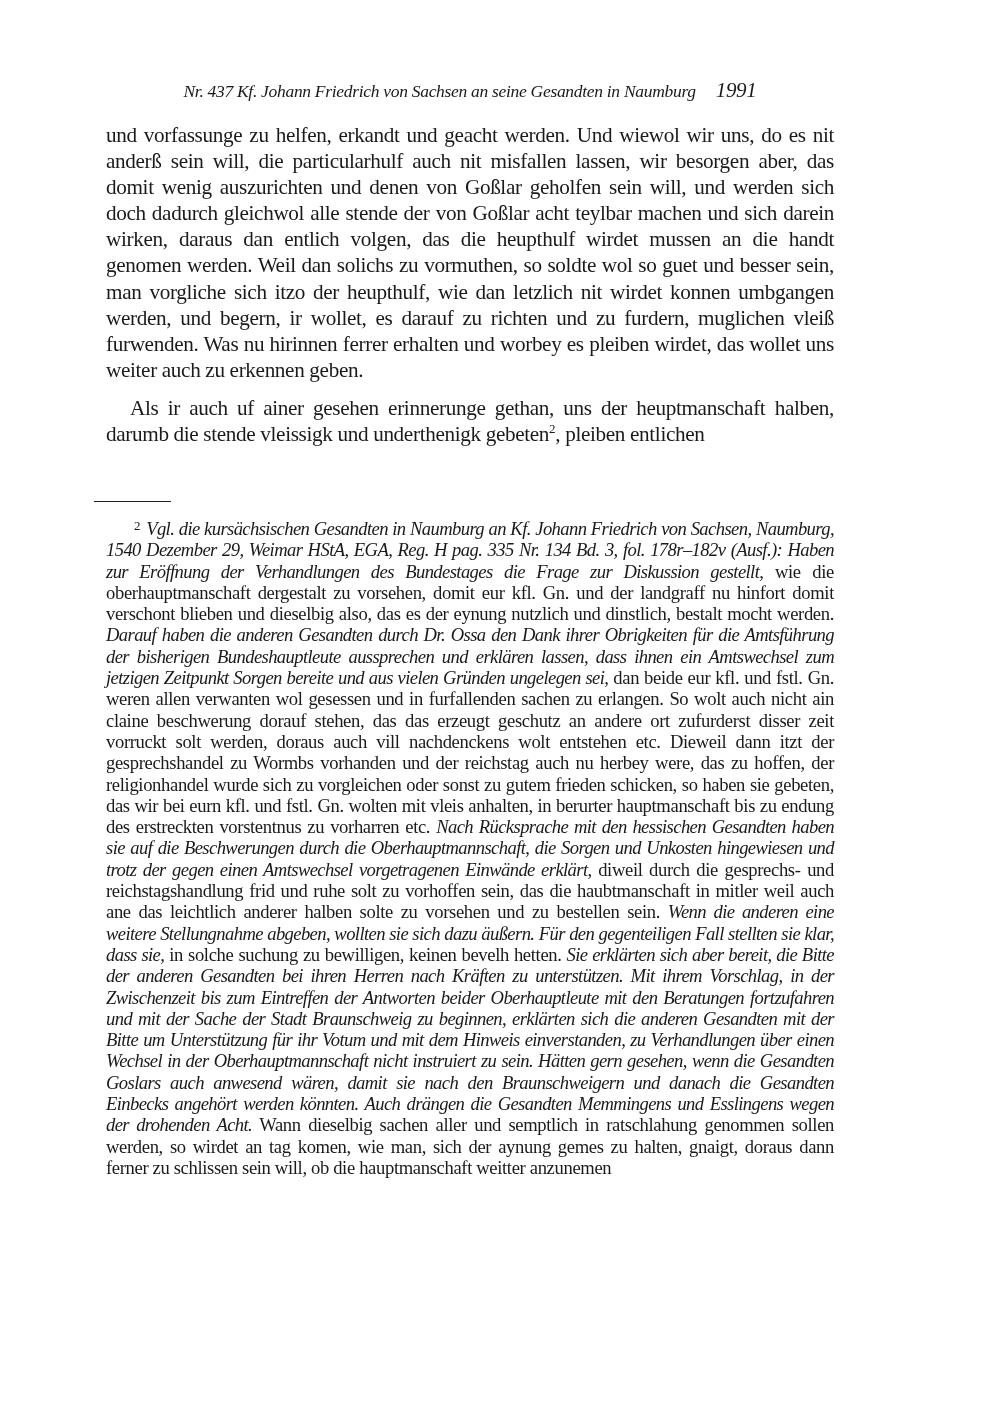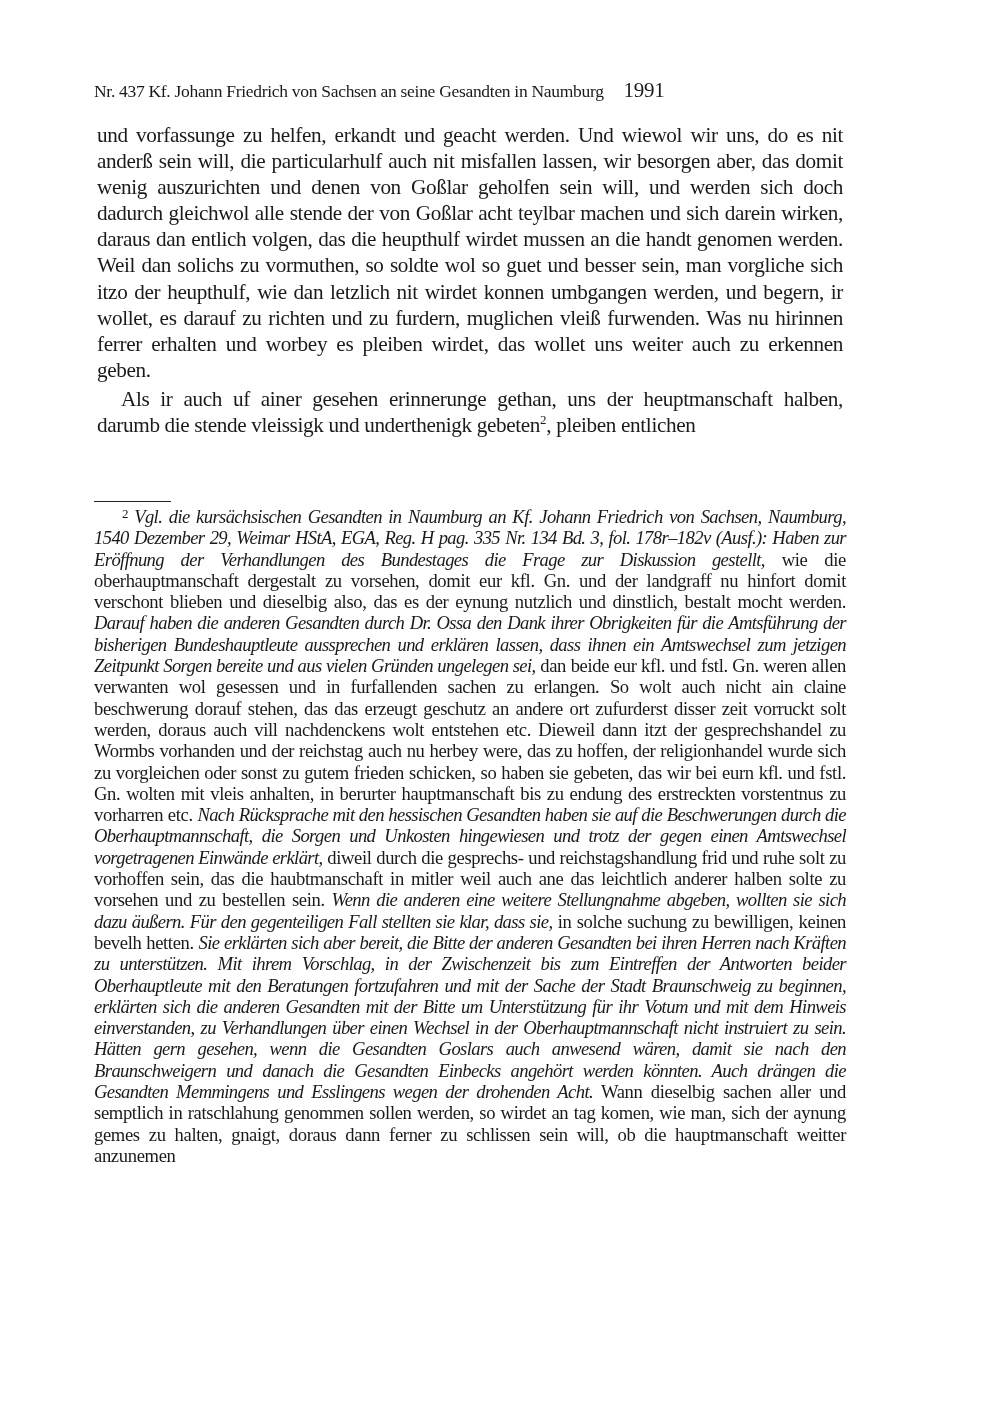--- a/index.html
+++ b/index.html
@@ -19,40 +19,41 @@
       position: absolute;
       left: 94px;
       top: 78px;
       width: 752px;
     }
     .running-head {
       position: relative;
       height: 30px;
       font-size: 17.5px;
       letter-spacing: -0.3px;
-      text-align: left;
+      text-align: center;
       white-space: nowrap;
+      font-style: italic;
     }
     .running-head .title {
       display: inline-block;
       margin-right: 20px;
     }
     .running-head .page-number {
       display: inline-block;
       font-size: 21px;
     }
     .main-text {
       margin-top: 14px;
       font-size: 21.2px;
       line-height: 26.1px;
       letter-spacing: -0.35px;
       text-align: justify;
     }
     .main-text p {
-      margin: 3px;
+      margin: 12px;
     }
     .main-text p.indent {
       text-indent: 24px;
     }
     sup.fnref {
       font-size: 13px;
       line-height: 0;
       vertical-align: 8px;
     }
     .footnote-rule {
@@ -67,21 +68,21 @@
       position: absolute;
       left: 94px;
       top: 506px;
       width: 752px;
       font-size: 18.6px;
       line-height: 21.3px;
       letter-spacing: -0.35px;
       text-align: justify;
     }
     .footnotes p {
-      margin: 0;
+      margin: 12px;
       text-indent: 28px;
     }
     .footnotes .fnnum {
       font-size: 13px;
       vertical-align: 5px;
       line-height: 0;
       margin-right: 6px;
     }
     .footnotes i {
       font-style: italic;

